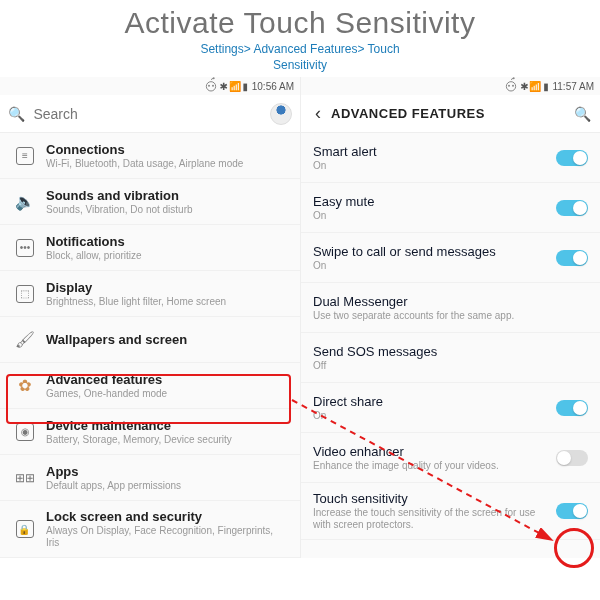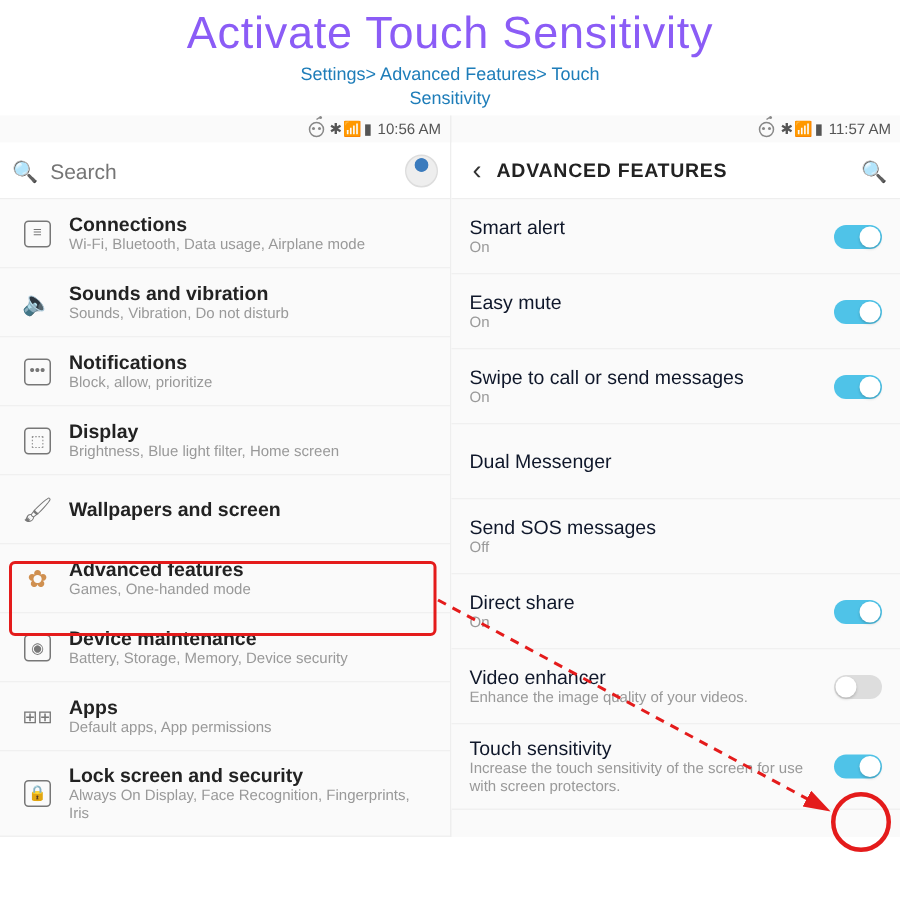--- a/index.html
+++ b/index.html
@@ -1,18 +1,18 @@
 <!DOCTYPE html>
 <html><head>
 <meta charset="utf-8">
 <style>
   * { margin:0; padding:0; box-sizing:border-box; font-family:-apple-system,Helvetica,Arial,sans-serif; -webkit-font-smoothing:antialiased;}
   body { width:600px; height:600px; background:#fff; position:relative; overflow:hidden;}
   .header-block { text-align:center; padding:6px 0 4px 0;}
-  .title { font-size:30px; font-weight:400; color:#8b5cf6; font-family:"Century Gothic","Futura",sans-serif; letter-spacing:0.5px;}
+  .title { font-size:30px; font-weight:400; color:#737373; font-family:"Century Gothic","Futura",sans-serif; letter-spacing:0.5px;}
   .breadcrumb { font-size:12px; color:#1e7db9; margin-top:2px; line-height:1.3;}
   .screens { display:flex; width:600px;}
   .phone { width:300px; background:#fafafa; position:relative;}
   .statusbar { height:18px; display:flex; justify-content:flex-end; align-items:center; padding:0 6px; font-size:10px; color:#555;}
   .status-right span { margin-left:1px;}
   .searchrow { height:38px; background:#fff; display:flex; align-items:center; padding:0 8px; border-bottom:1px solid #eee;}
   .searchrow .mag { color:#888; font-size:14px; margin-right:8px;}
   .searchrow input { border:none; background:none; flex:1; font-size:14px; color:#ef4444; outline:none;}
   .searchrow .avatar { width:22px; height:22px; border-radius:50%; background:radial-gradient(circle at 50% 30%, #3b7bbd 25%, #eee 28%); border:1px solid #ddd;}
   .af-header { height:38px; background:#fff; display:flex; align-items:center; padding:0 8px; border-bottom:1px solid #eee;}
@@ -191,20 +191,21 @@
             <div class="ttl">Swipe to call or send messages</div>
             <div class="sub">On</div>
           </div>
           <div class="toggle on">
             <div class="knob"></div>
           </div>
         </div>
       <div class="row2">
           <div class="txt">
             <div class="ttl">Dual Messenger</div>
+            <div class="sub">Use two separate accounts for the same app.</div>
           </div>
         </div>
       <div class="row2">
           <div class="txt">
             <div class="ttl">Send SOS messages</div>
             <div class="sub">Off</div>
           </div>
         </div>
       <div class="row2">
           <div class="txt">

